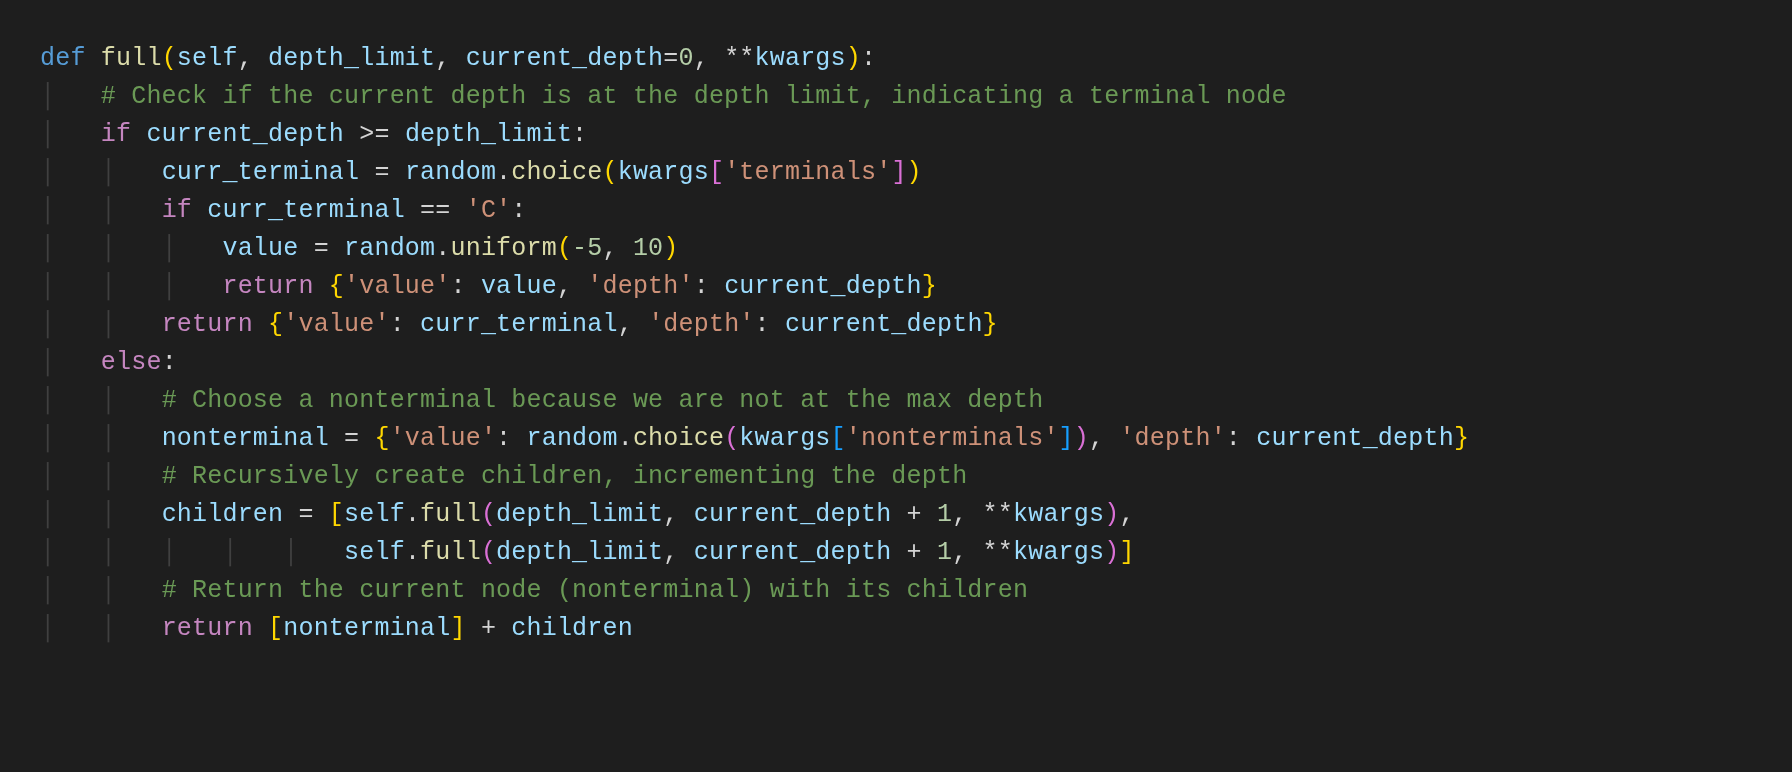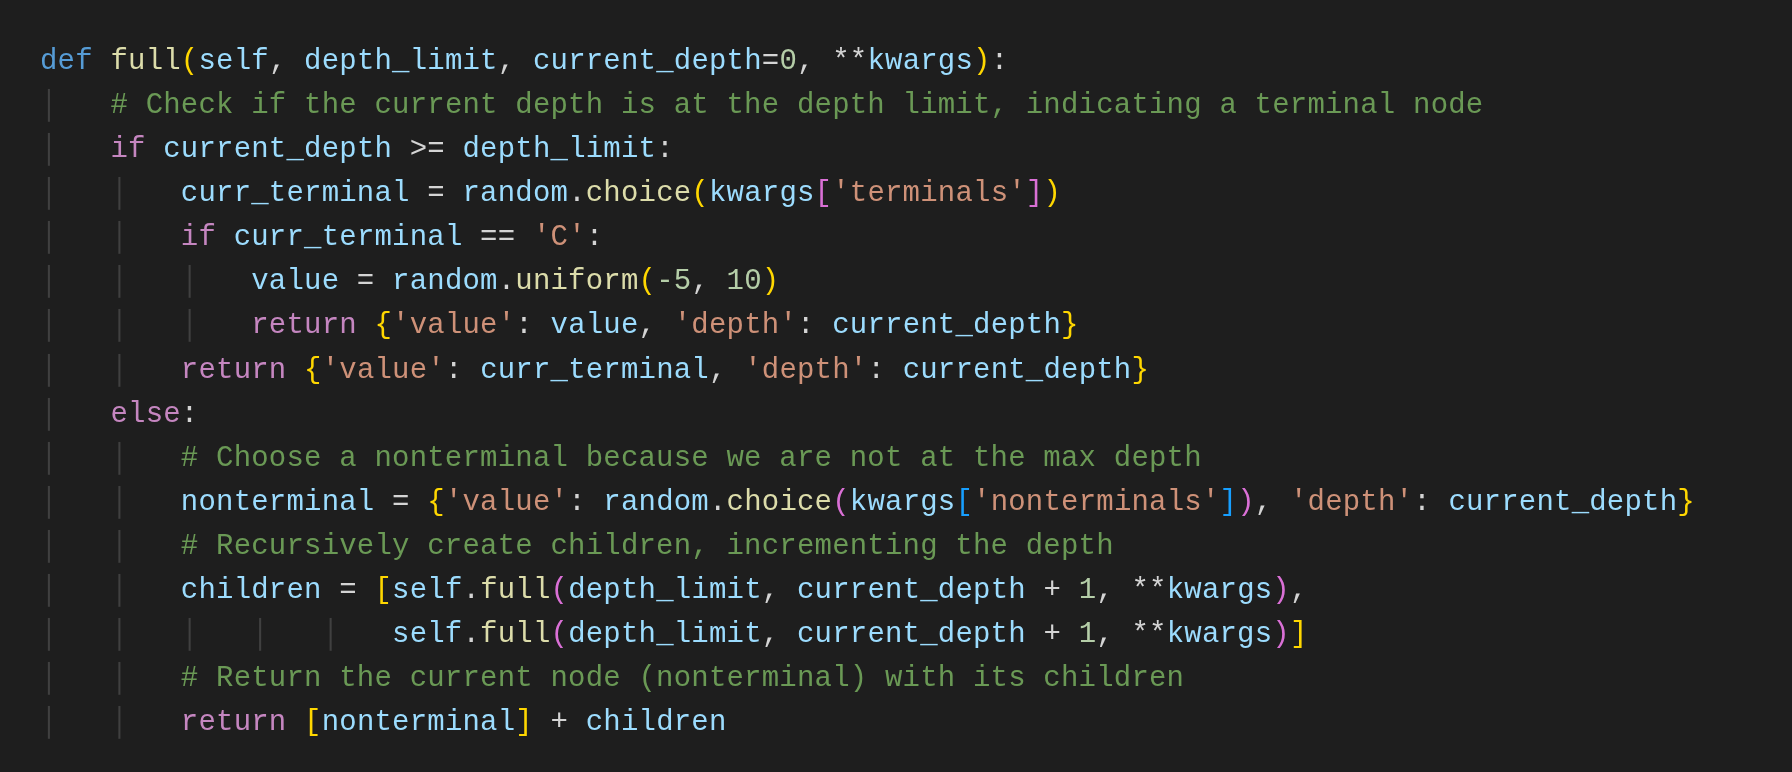--- a/index.html
+++ b/index.html
@@ -7,21 +7,21 @@
     padding: 0;
     width: 1792px;
     height: 772px;
     background: #1e1e1e;
     overflow: hidden;
   }
   pre.code {
     margin: 0;
     padding: 40px 0 0 40px;
     font-family: "SF Mono", "Menlo", "Consolas", "Liberation Mono", monospace;
-    font-size: 29px;
+    font-size: 25px;
     line-height: 1.52;
     letter-spacing: 0.2px;
     white-space: pre;
     color: #d4d4d4;
   }
   .tok-keyword  { color: #569cd6; }   
   .tok-control  { color: #c586c0; }   
   .tok-funcdef  { color: #dcdcaa; }   
   .tok-param    { color: #9cdcfe; }   
   .tok-default  { color: #d4d4d4; }   

